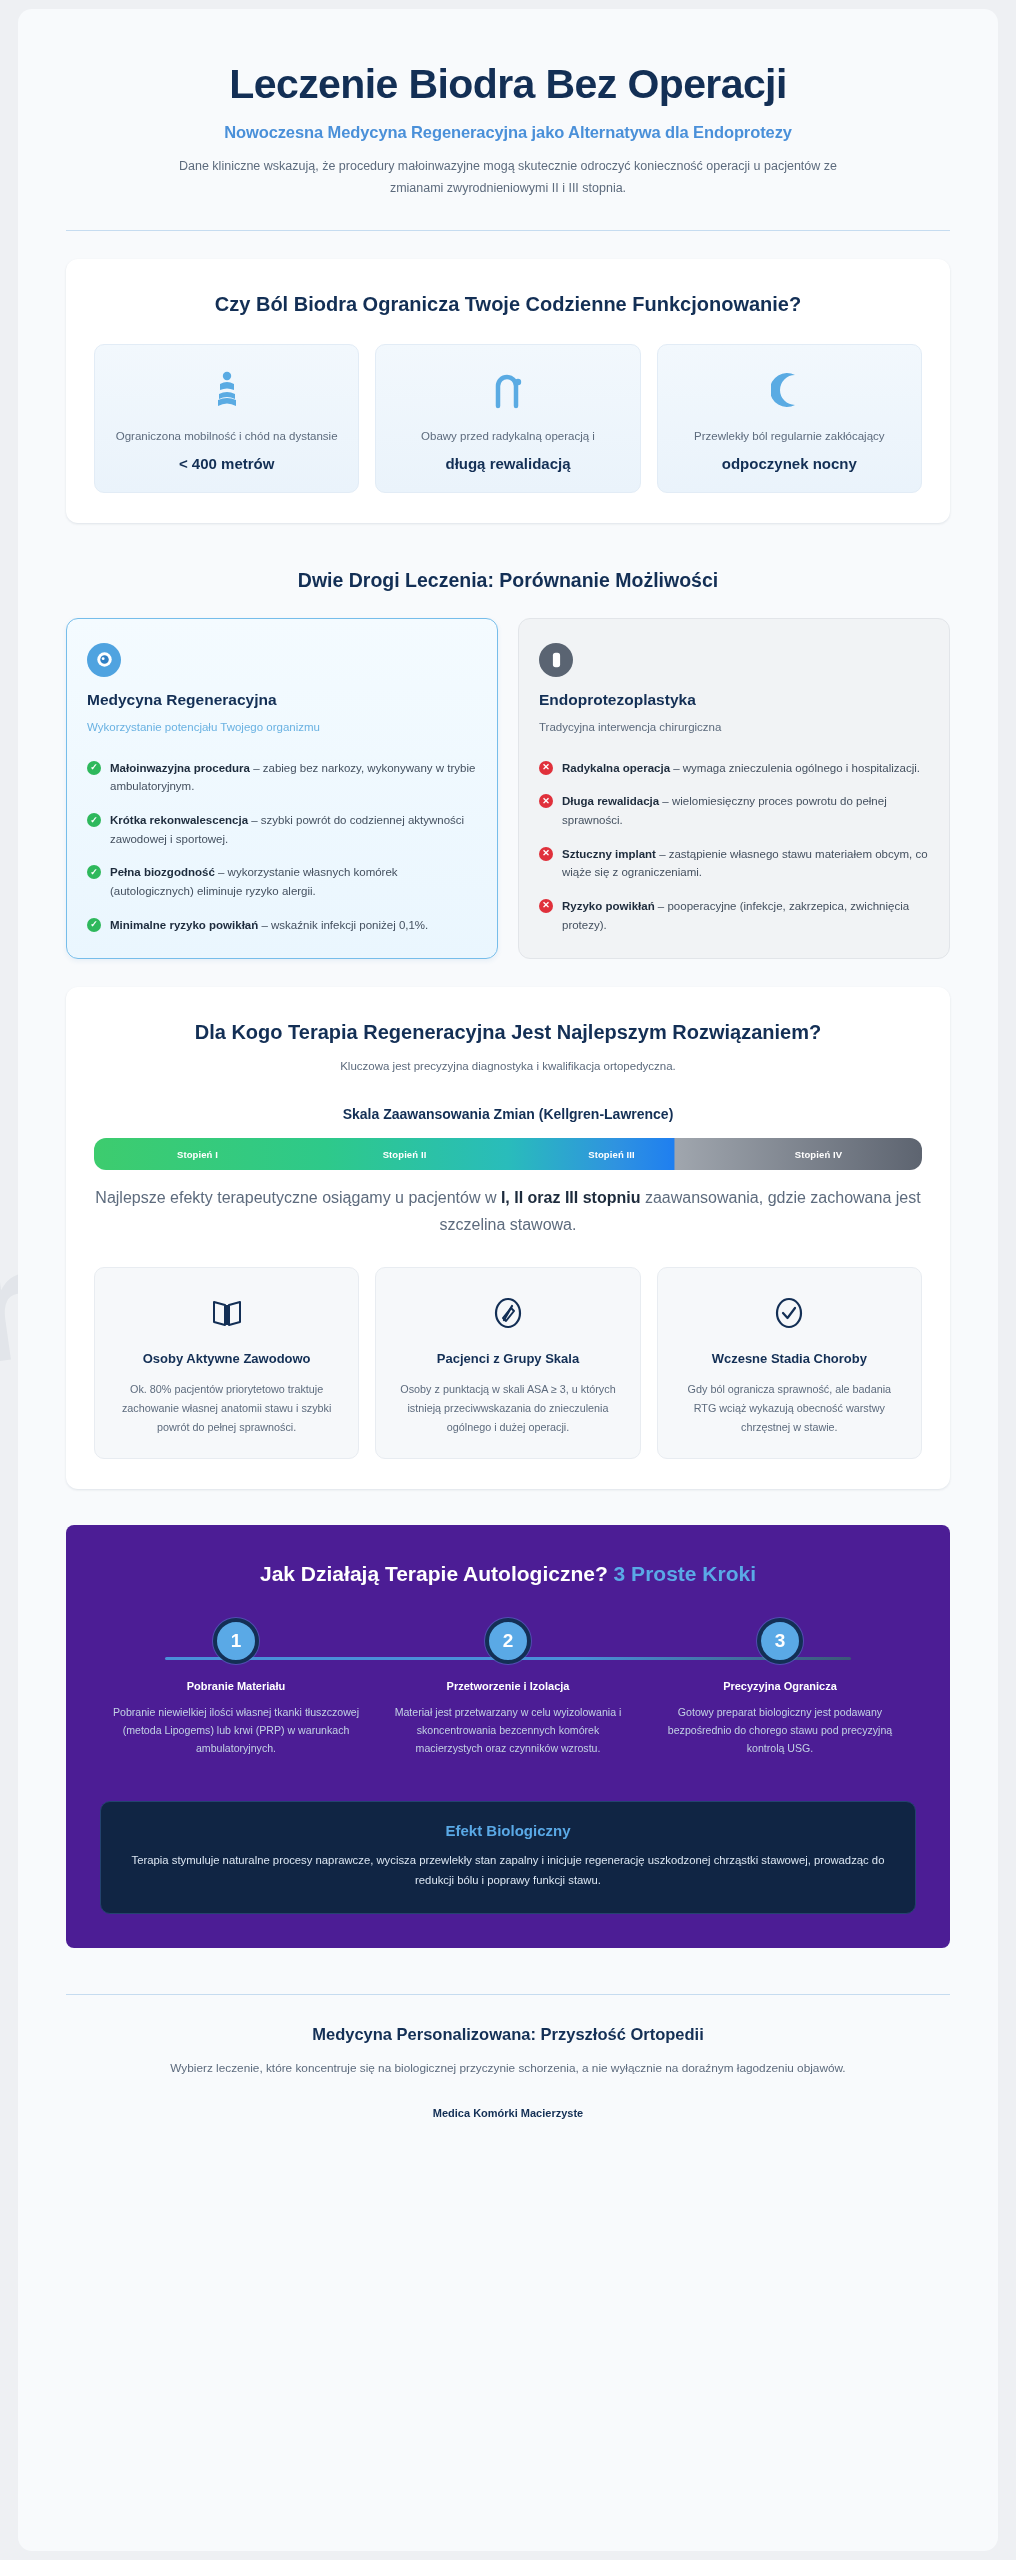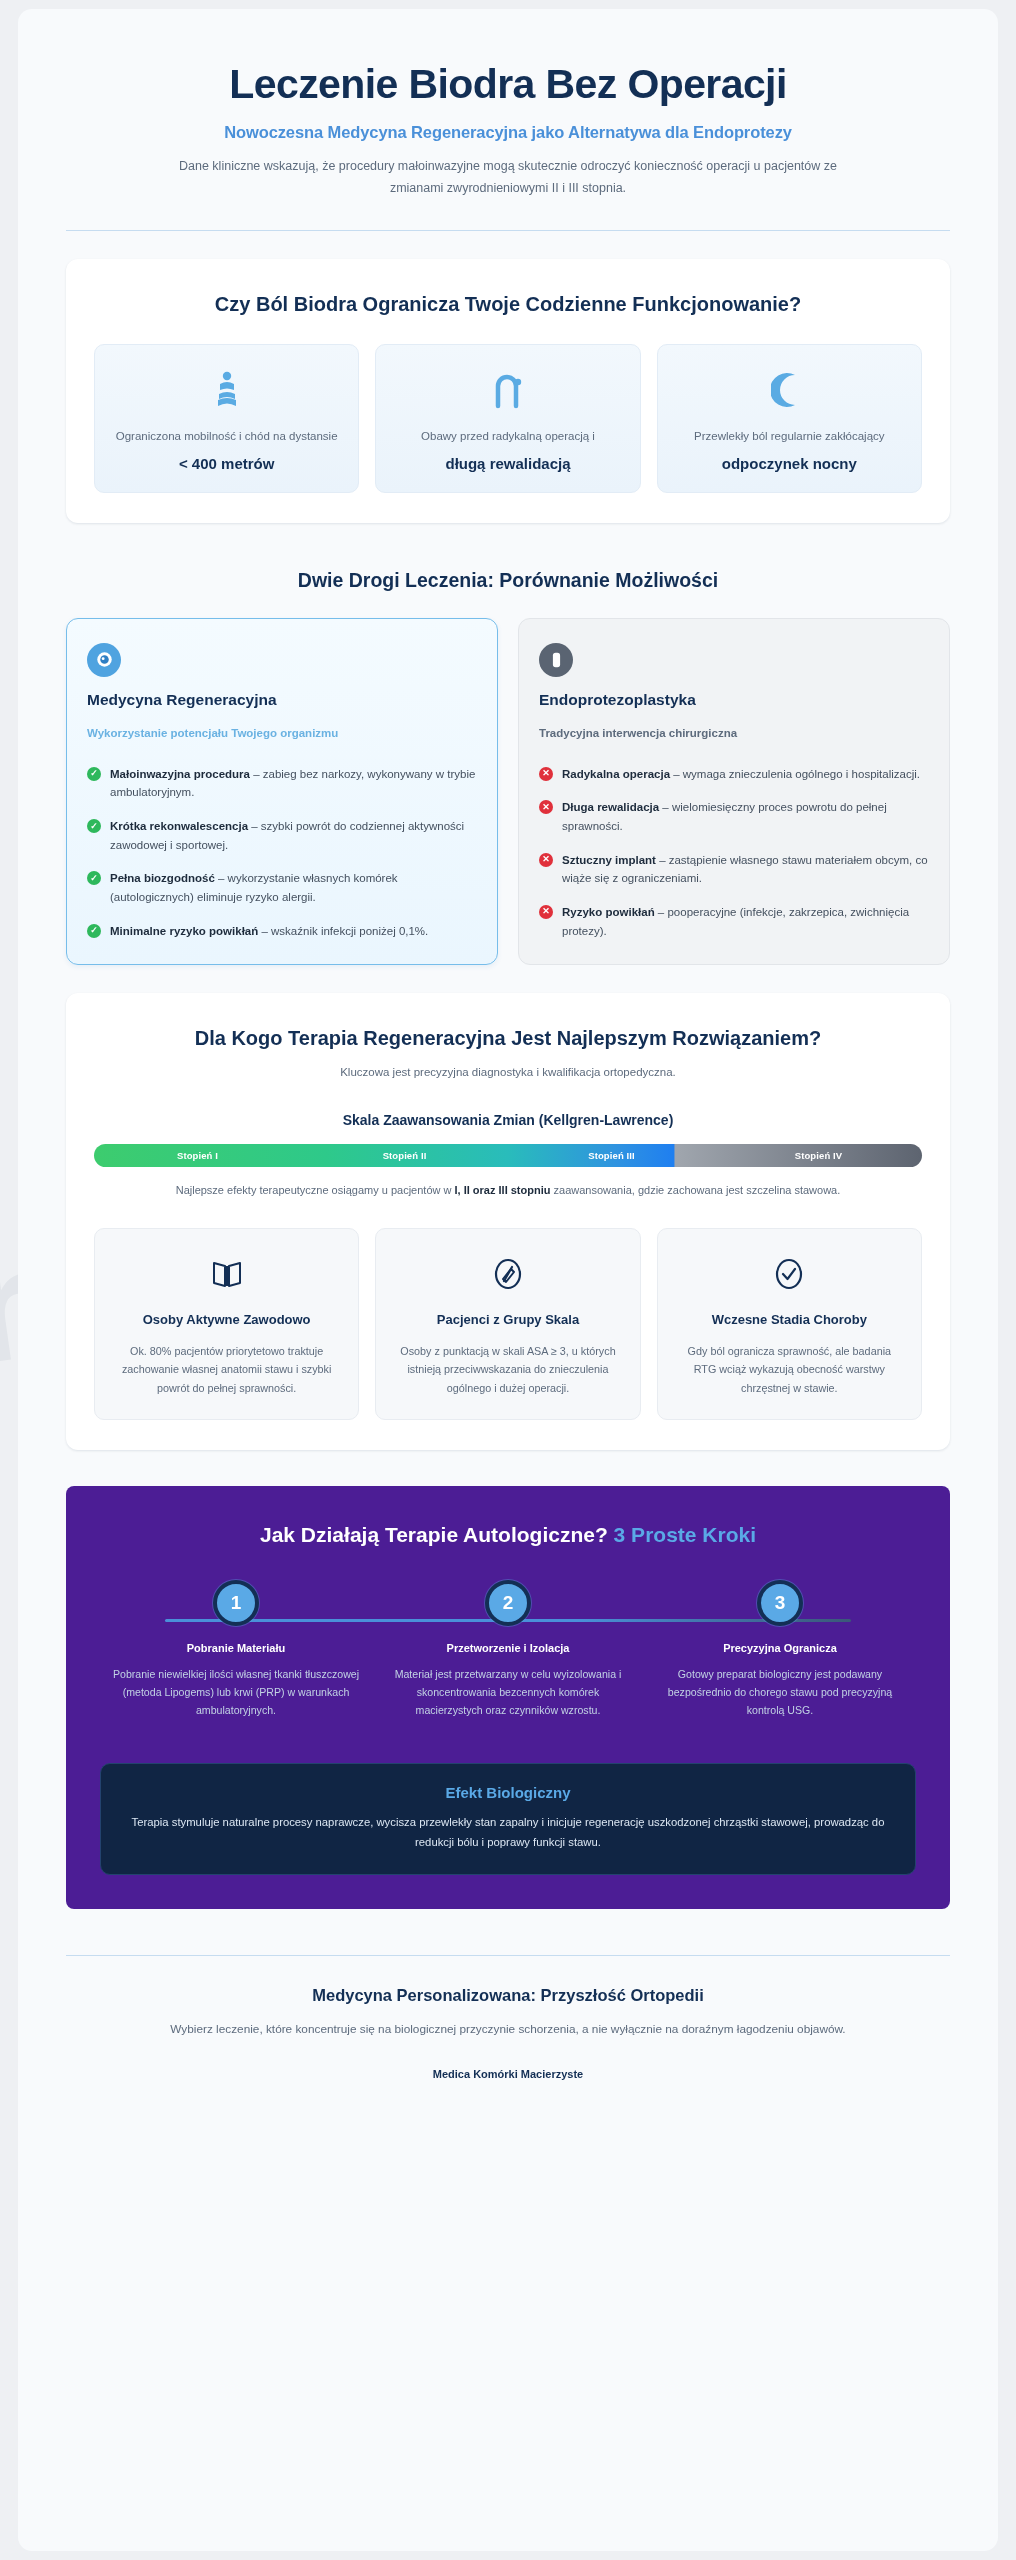--- a/index.html
+++ b/index.html
@@ -170,24 +170,23 @@
   .cmp-badge.good { background: #4fa3e0; }
   .cmp-badge.bad  { background: #5a6472; }
   .cmp-titles { flex: 1; }
   .cmp-title {
     font-size: 15.5px;
     font-weight: 700;
     color: #132f55;
     line-height: 1.3;
   }
   .cmp-sub {
-    margin-top: 15px;
+    margin-top: 9px;
     font-size: 11.5px;
     line-height: 1.55;
-    font-weight: bold;
   }
   .cmp-sub.good { color: #6ab2e2; }
   .cmp-sub.bad  { color: #5d6b7d; }
 
   .cmp-list { margin-top: 22px; list-style: none; }
   .cmp-list li {
     display: flex;
     gap: 9px;
     margin-bottom: 15px;
     font-size: 11.5px;
@@ -211,37 +210,37 @@
   .scale-title {
     text-align: center;
     font-size: 14px;
     font-weight: 700;
     color: #132f55;
     margin-top: 34px;
   }
   .scale-bar {
     display: flex;
     margin-top: 16px;
-    height: 23px;
+    height: 32px;
     border-radius: 12px;
     overflow: hidden;
     background: linear-gradient(90deg,#3dcc6e 0%,#2ec98a 28%,#29bcbb 50%,#2f93e0 63%,#1f7ff0 70%,#a0a6ae 70.2%,#5d6470 100%);
   }
   .scale-seg {
     flex: 1;
     display: flex; align-items: center; justify-content: center;
     font-size: 9.5px;
     font-weight: 700;
     color: #ffffff;
     letter-spacing: .1px;
   }
   .scale-note {
     margin-top: 14px;
     text-align: center;
-    font-size: 11px;
+    font-size: 16px;
     line-height: 1.7;
     color: #5d6b7d;
   }
   .scale-note b { color: #1d2b3c; font-weight: 700; }
 
   
   .who-row { display: flex; gap: 16px; margin-top: 28px; }
   .who-box {
     flex: 1;
     background: #f6f8fa;

